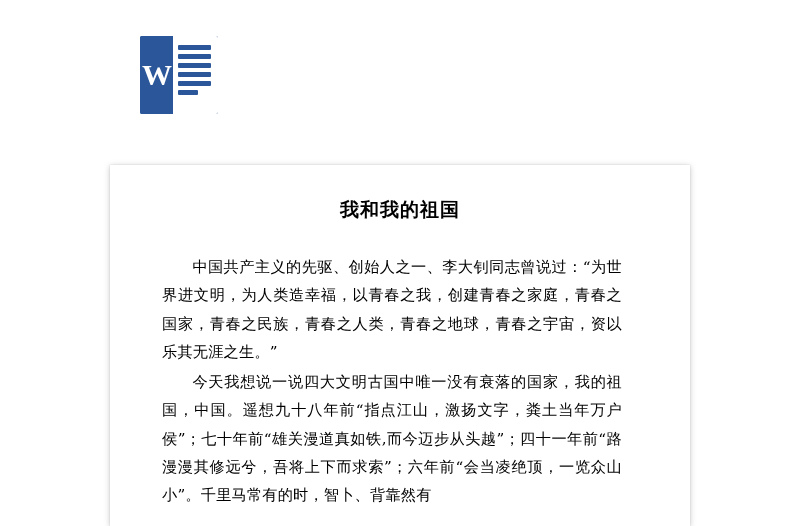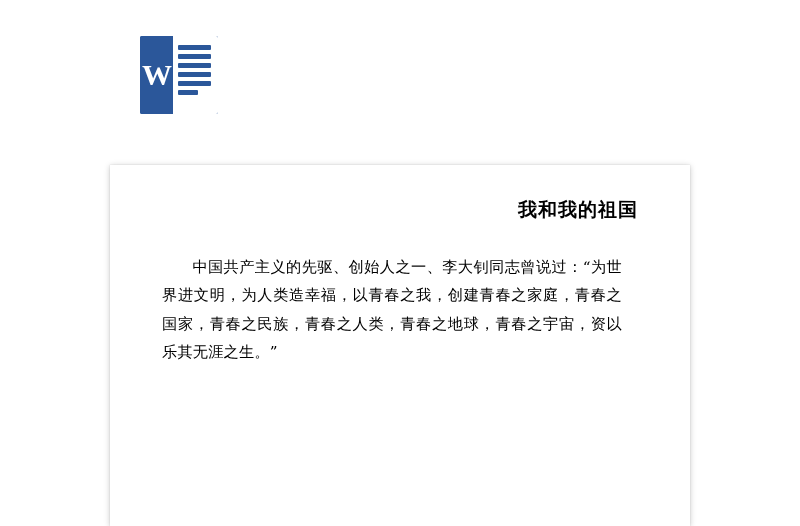--- a/index.html
+++ b/index.html
@@ -92,21 +92,21 @@
     top: 165px;
     width: 580px;
     height: 361px;
     background: #ffffff;
     box-shadow: 0 1px 6px rgba(0,0,0,0.22), 0 0 1px rgba(0,0,0,0.18);
     box-sizing: border-box;
     padding: 26px 52px 0 52px;
     overflow: hidden;
   }
   .sheet-title {
-    text-align: right;
+    text-align: center;
     font-family: "DejaVu Sans", sans-serif;
     font-size: 19px;
     font-weight: 700;
     color: #000000;
     letter-spacing: 1px;
     margin: 6px 0 30px 0;
   }
   .sheet p {
     margin: 0 16px 2px 0;
     font-family: "DejaVu Serif", serif;
@@ -138,15 +138,16 @@
         <div class="line"></div>
         <div class="line short"></div>
       </div>
     </div>
 
   </div>
 
   <div class="sheet">
     <div class="sheet-title">我和我的祖国</div>
     <p>中国共产主义的先驱、创始人之一、李大钊同志曾说过：“为世界进文明，为人类造幸福，以青春之我，创建青春之家庭，青春之国家，青春之民族，青春之人类，青春之地球，青春之宇宙，资以乐其无涯之生。”</p>
+    <p>今天我想说一说四大文明古国中唯一没有衰落的国家，我的祖国，中国。遥想九十八年前“指点江山，激扬文字，粪土当年万户侯”；七十年前“雄关漫道真如铁,而今迈步从头越”；四十一年前“路漫漫其修远兮，吾将上下而求索”；六年前“会当凌绝顶，一览众山小”。千里马常有的时，智卜、背靠然有</p>
   </div>
 
 </div>
 
 </body></html>

